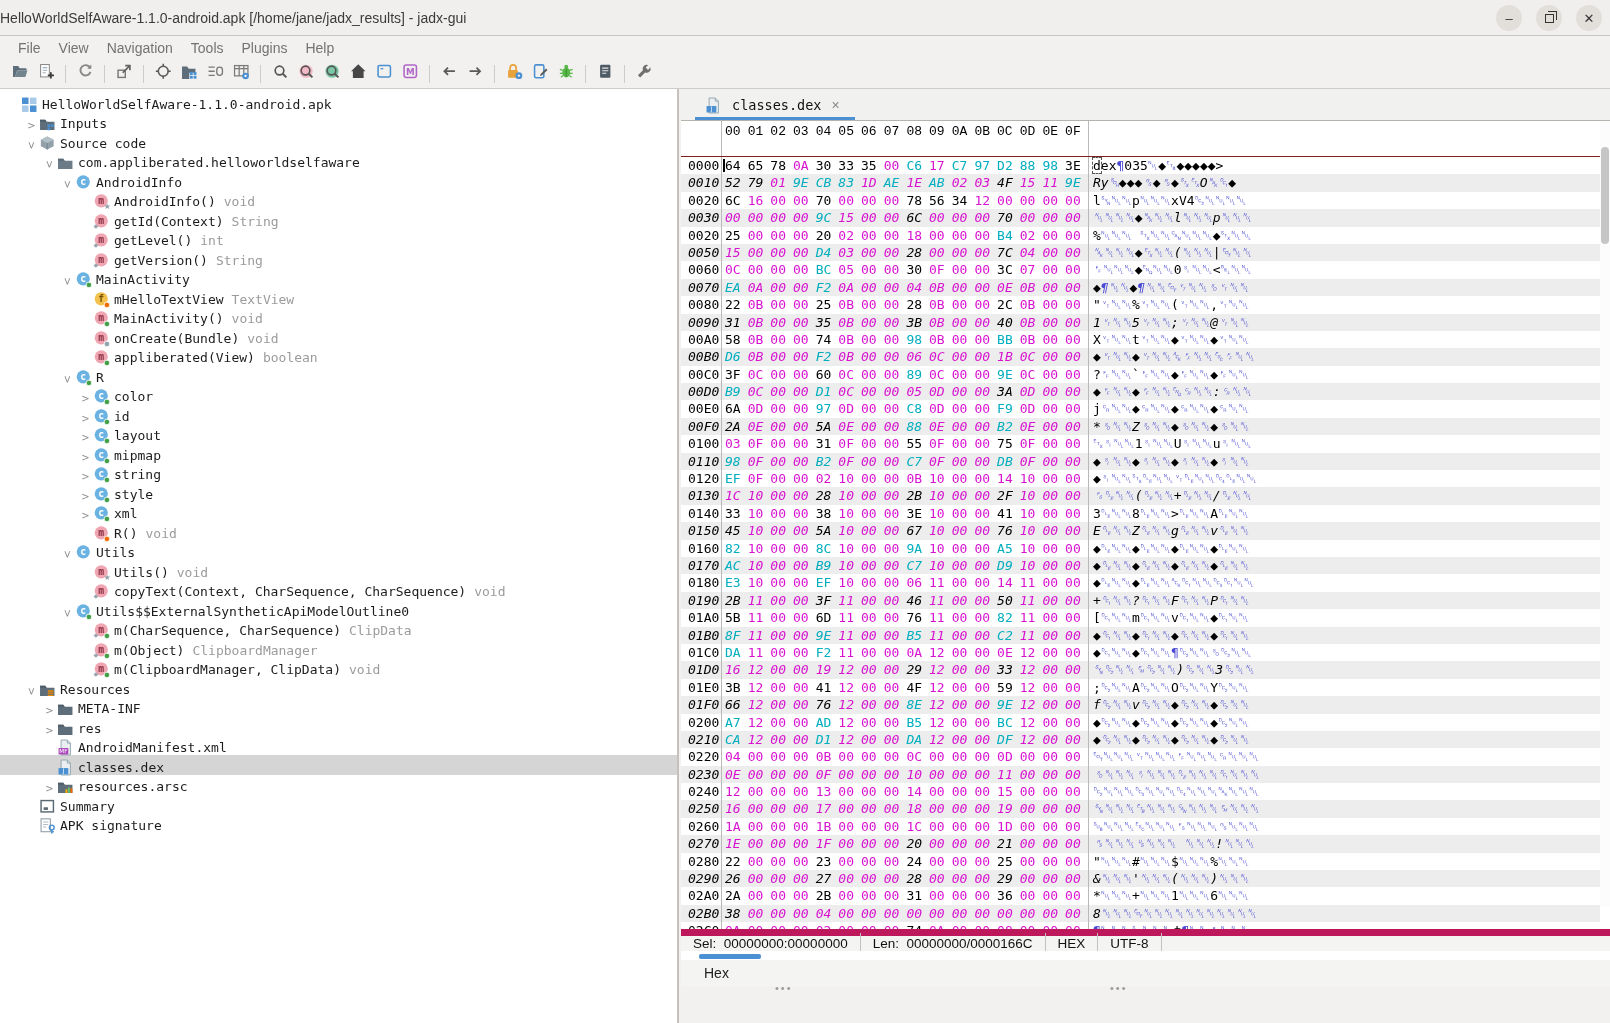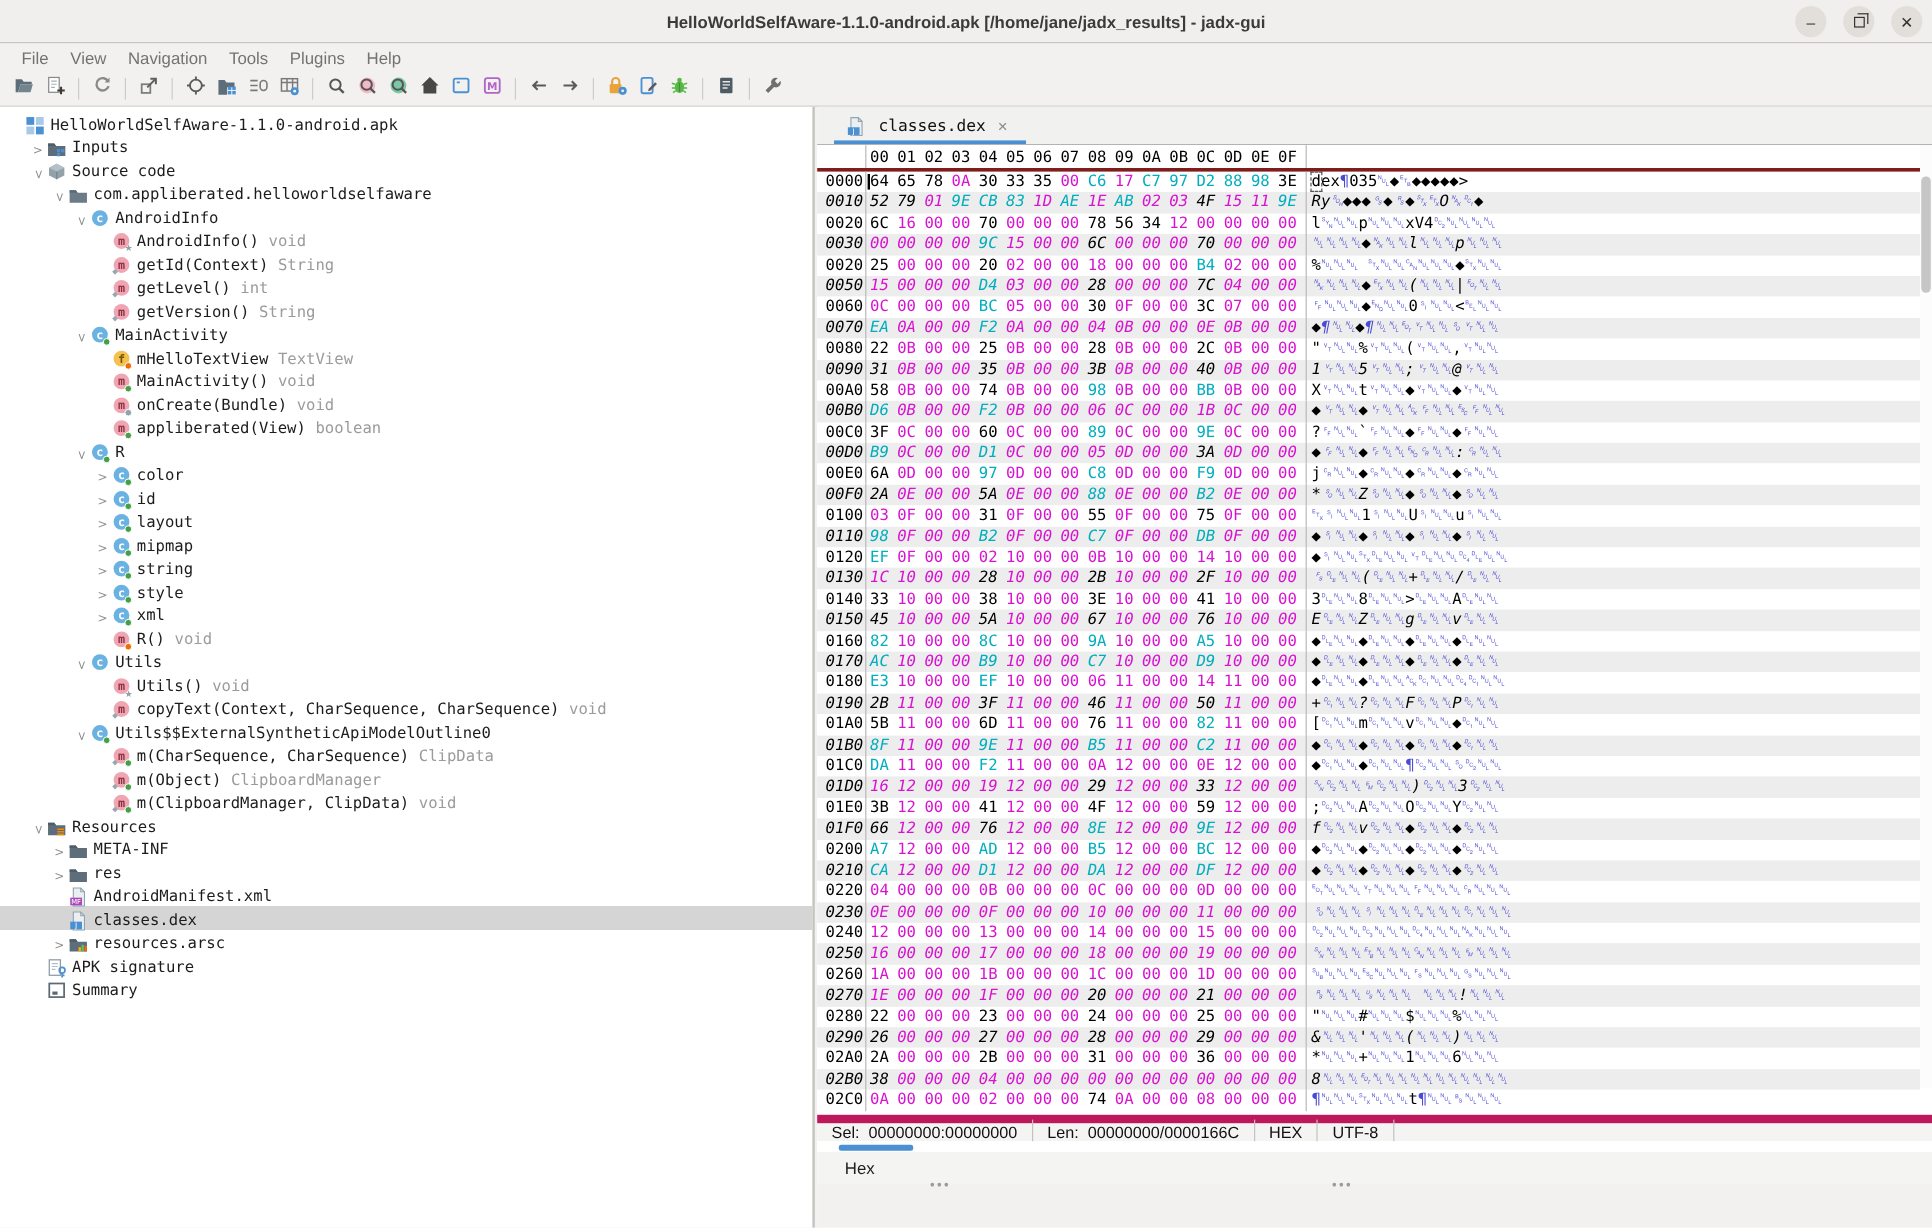--- a/index.html
+++ b/index.html
@@ -3,22 +3,22 @@
 <meta charset="utf-8">
 <style>
   * { margin:0; padding:0; box-sizing:border-box; }
   html,body { width:1610px; height:1023px; overflow:hidden; background:#f2f1ef;
               font-family:"Liberation Sans", sans-serif; }
   #window { position:absolute; inset:0; }
 
   
   #titlebar { position:absolute; left:0; top:0; width:1610px; height:36px;
     background:#f1efed; border-bottom:1px solid #c9c5c0; display:flex; align-items:center; }
-  #title { position:absolute; left:0; right:0; text-align:center; font-size:14px;
-    font-weight:bold; color:#3b3b3b; }
+  #title { position:absolute; left:0; right:0; text-align:left; font-size:14px;
+    font-weight:normal; color:#3b3b3b; }
   #winbtns { position:absolute; right:8px; top:5px; display:flex; gap:14px; }
   .winbtn { width:26px; height:26px; border-radius:50%; background:#e2dfdb;
     display:flex; align-items:center; justify-content:center; font-size:13px; color:#333; }
   .winbtn .restore { width:9px; height:9px; border:1.5px solid #333; position:relative; }
   .winbtn .restore::before { content:""; position:absolute; left:2px; top:-4px; width:8px;
     height:8px; border-top:1.5px solid #333; border-right:1.5px solid #333; }
 
   
   #menubar { position:absolute; left:0; top:37px; width:1610px; height:22px;
     background:#f2f1ef; display:flex; align-items:center; padding-left:9px; gap:0; }
@@ -53,21 +53,21 @@
     gap:6px; padding:0 10px; }
   #tab-underline { position:absolute; left:14px; top:28px; width:160px; height:3px; background:#4a90d2; }
   #tab-label { font-family:"DejaVu Sans Mono", monospace; font-size:13.5px; color:#111; }
   #tab-close { color:#8a8a8a; font-size:14px; margin-left:4px; }
 
   
   #hex { position:absolute; left:0; top:32px; width:919px; height:auto; background:#fff;
     font-family:"DejaVu Sans Mono", monospace; font-size:13px; }
   .hexrow { display:flex; height:17.4px; line-height:17.4px; width:919px; }
   .hexrow.stripe { background:#ededed;font-style:italic; }
-  .hexrow.header { height:22px; line-height:22px; background:#fff; border-bottom:3px solid #7f1d1d; }
+  .hexrow.header { height:36px; line-height:22px; background:#fff; border-bottom:1px solid #7f1d1d;font-family:Liberation Mono, monospace; }
   .haddr { width:41px; flex:none; padding-left:7px; color:#000; border-right:1px solid #b9b9b9; }
   .hbytes { width:366px; flex:none; padding-left:3px; position:relative; }
   .hbyte { display:inline-block; width:22.68px; color:#000; }
   .hbyte.ctl { color:#d813d0; }
   .hbyte.hi  { color:#00aebe; }
   .hascii { flex:1; padding-left:4px; border-left:1px solid #b9b9b9; letter-spacing:0; }
   .ach { color:#000; }
   .ach.ctl { color:#4a4ad4; }
   .caret { position:absolute; left:1px; top:2px; width:1.5px; height:13px; background:#000; }
   .cursorbox { outline:1px dashed #555; }
@@ -606,34 +606,34 @@
             <path d="M1 4.5h5l1.5 2H1z" fill="#4d5d6a"></path>
             <rect x="8.2" y="11" width="1.9" height="3.5" fill="#ffb300"></rect>
             <rect x="10.6" y="9" width="1.9" height="5.5" fill="#66bb6a"></rect>
             <rect x="13" y="10" width="1.9" height="4.5" fill="#ef6c00"></rect>
           </svg></span>
         <span class="tlabel">resources.arsc</span>
       </div>
       <div class="trow" style="padding-left: 24px;">
         <span class="arrow"></span>
         <span class="ticon"><svg width="17" height="17" viewBox="0 0 16.5 16.5">
+            <rect x="2" y="2.5" width="12" height="11" fill="none" stroke="#5a6a74" stroke-width="1.4"></rect>
+            <rect x="4.5" y="9" width="4.2" height="2.6" fill="#5a6a74"></rect>
+          </svg></span>
+        <span class="tlabel">Summary</span>
+      </div>
+      <div class="trow" style="padding-left: 24px;">
+        <span class="arrow"></span>
+        <span class="ticon"><svg width="17" height="17" viewBox="0 0 16.5 16.5">
             <rect x="2" y="1.8" width="9" height="12.5" fill="#fff" stroke="#8a9aa5"></rect>
             <path d="M4 4.8h5M4 7.2h5M4 9.6h3" stroke="#b0bec5" stroke-width="1"></path>
             <circle cx="12.4" cy="10.2" r="2.3" fill="none" stroke="#4a90d2" stroke-width="1.4"></circle>
             <path d="M12.4 12.5v3.5M12.4 14.4h1.9" stroke="#4a90d2" stroke-width="1.4"></path>
           </svg></span>
         <span class="tlabel">APK signature</span>
-      </div>
-      <div class="trow" style="padding-left: 24px;">
-        <span class="arrow"></span>
-        <span class="ticon"><svg width="17" height="17" viewBox="0 0 16.5 16.5">
-            <rect x="2" y="2.5" width="12" height="11" fill="none" stroke="#5a6a74" stroke-width="1.4"></rect>
-            <rect x="4.5" y="9" width="4.2" height="2.6" fill="#5a6a74"></rect>
-          </svg></span>
-        <span class="tlabel">Summary</span>
       </div>
     </div>
 
   <div id="editor">
     <div id="tabbar">
       <div id="tab">
         <span class="ticon" id="tab-icon"><svg width="17" height="17" viewBox="0 0 16.5 16.5">
               <path d="M4 1h6l3 3v11.5H4z" fill="#eceff1" stroke="#90a4ae" stroke-width="0.9"></path>
               <path d="M10 1v3h3" fill="none" stroke="#90a4ae" stroke-width="0.9"></path>
               <rect x="1.5" y="8.8" width="9.5" height="6.2" fill="#4a90d2"></rect>

